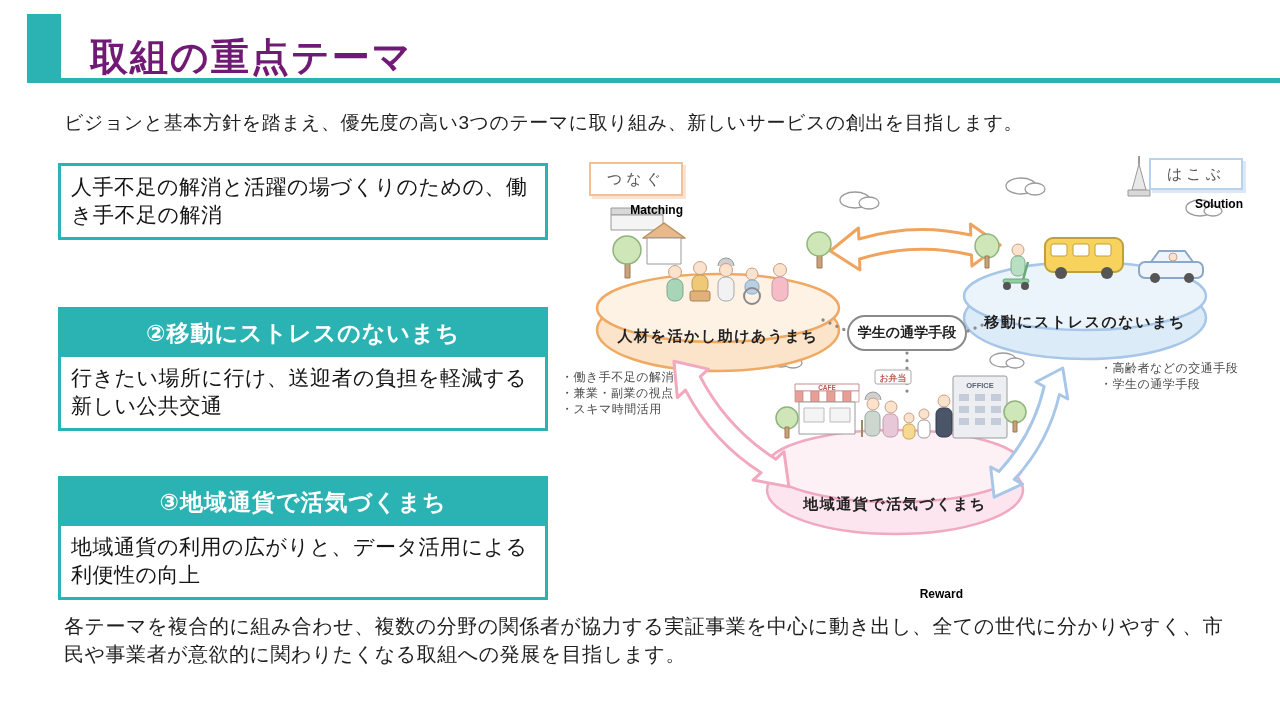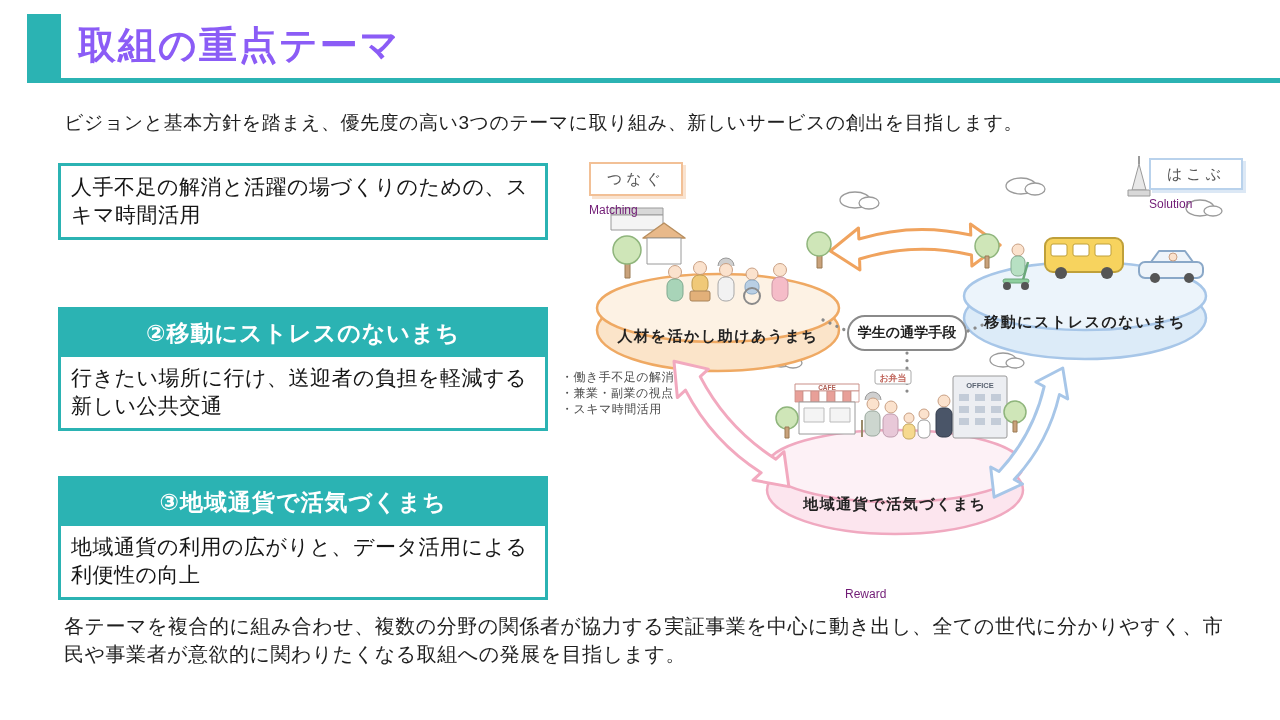--- a/index.html
+++ b/index.html
@@ -1,22 +1,22 @@
 <!DOCTYPE html>
 <html><head>
 <meta charset="utf-8">
 <style>
   html,body{margin:0;padding:0;width:1280px;height:720px;background:#fff;
     font-family:"Liberation Sans","DejaVu Sans",sans-serif;color:#1c1c1c;overflow:hidden}
   .slide{position:absolute;inset:0;width:1280px;height:720px;background:#fff}
 
   
   .title-accent{position:absolute;left:27px;top:14px;width:34px;height:66px;background:#2bb3b3}
-  .page-title{position:absolute;left:74px;top:22px;margin:4px;font-size:38px;font-weight:700;
-    color:#8b5cf6;letter-spacing:2px;line-height:1}
+  .page-title{position:absolute;left:74px;top:22px;margin:16px;font-size:38px;font-weight:700;
+    color:#701a75;letter-spacing:2px;line-height:1}
   .title-rule{position:absolute;left:27px;top:78px;right:0;height:5px;background:#2bb3b3}
 
   .intro{position:absolute;left:64px;top:110px;margin:0;font-size:19px;color:#1f1f1f;letter-spacing:.5px}
 
   
   .theme-box{position:absolute;left:58px;width:490px;border:3px solid #2bb3b3;background:#fff;box-sizing:border-box}
   .theme-box.t1{top:163px}.theme-box.t2{top:307px}.theme-box.t3{top:476px}
   .theme-heading{background:#2bb3b3;color:#fff;font-weight:700;font-size:23px;text-align:center;
     line-height:1;padding:12px 0;letter-spacing:1px}
   .theme-desc{padding:7px 10px 9px;font-size:21px;line-height:1.32;color:#161616;letter-spacing:.5px}
@@ -30,21 +30,21 @@
   .diagram svg.scene{position:absolute;left:0;top:0;width:725px;height:465px}
 
   .tag{position:absolute;background:#fff;display:flex;align-items:center;justify-content:center;
     font-size:15px;color:#555;letter-spacing:4px;box-sizing:border-box}
   .tag-matching{left:34px;top:12px;width:94px;height:34px;border:2px solid #f2c096;
     box-shadow:3px 3px 0 rgba(242,192,150,.45)}
   .tag-solution{left:594px;top:8px;width:94px;height:32px;border:2px solid #b9d2ec;
     box-shadow:3px 3px 0 rgba(185,210,236,.5)}
   .tag-reward{left:290px;top:397px;width:118px;height:33px;border:2px solid #f4b8cb;
     box-shadow:3px 3px 0 rgba(244,184,203,.45);font-size:13px;letter-spacing:2px}
-  .tag-en{position:absolute;font-size:12px;font-weight:400;color:#701a75;text-align:left}
+  .tag-en{position:absolute;font-size:12px;font-weight:700;color:#000000;text-align:right}
   .en-matching{left:34px;top:53px;width:94px}
   .en-solution{left:594px;top:47px;width:94px}
   .en-reward{left:290px;top:437px;width:118px}
 
   .disc-label{position:absolute;font-weight:700;font-size:15px;color:#222;text-align:center;letter-spacing:1.5px}
   .lbl-talent{left:43px;top:177px;width:240px}
   .lbl-mobility{left:410px;top:163px;width:240px}
   .lbl-currency{left:220px;top:345px;width:240px}
 
   .hub{position:absolute;left:292px;top:165px;width:120px;height:36px;border:2px solid #8a8a8a;
@@ -61,21 +61,21 @@
 <div class="slide">
 
   <div class="title-accent"></div>
   <h1 class="page-title">取組の重点テーマ</h1>
   <div class="title-rule"></div>
 
   <p class="intro">ビジョンと基本方針を踏まえ、優先度の高い3つのテーマに取り組み、新しいサービスの創出を目指します。</p>
 
   <section>
     <div class="theme-box t1">
-      <div class="theme-desc">人手不足の解消と活躍の場づくりのための、スキマ時間活用</div>
+      <div class="theme-desc">人手不足の解消と活躍の場づくりのための、働き手不足の解消</div>
     </div>
     <div class="theme-box t2">
       <div class="theme-heading">②移動にストレスのないまち</div>
       <div class="theme-desc">行きたい場所に行け、送迎者の負担を軽減する新しい公共交通</div>
     </div>
     <div class="theme-box t3">
       <div class="theme-heading">③地域通貨で活気づくまち</div>
       <div class="theme-desc">地域通貨の利用の広がりと、データ活用による利便性の向上</div>
     </div>
   </section>
@@ -230,16 +230,20 @@
     <div class="disc-label lbl-mobility">移動にストレスのないまち</div>
     <div class="disc-label lbl-currency">地域通貨で活気づくまち</div>
 
     <div class="hub">学生の通学手段</div>
 
     <div class="bullets bullets-left">
       <div>・働き手不足の解消</div>
       <div>・兼業・副業の視点</div>
       <div>・スキマ時間活用</div>
     </div>
+    <div class="bullets bullets-right">
+      <div>・高齢者などの交通手段</div>
+      <div>・学生の通学手段</div>
+    </div>
   </div>
 
   <p class="outro">各テーマを複合的に組み合わせ、複数の分野の関係者が協力する実証事業を中心に動き出し、全ての世代に分かりやすく、市民や事業者が意欲的に関わりたくなる取組への発展を目指します。</p>
 </div>
 
 </body></html>

